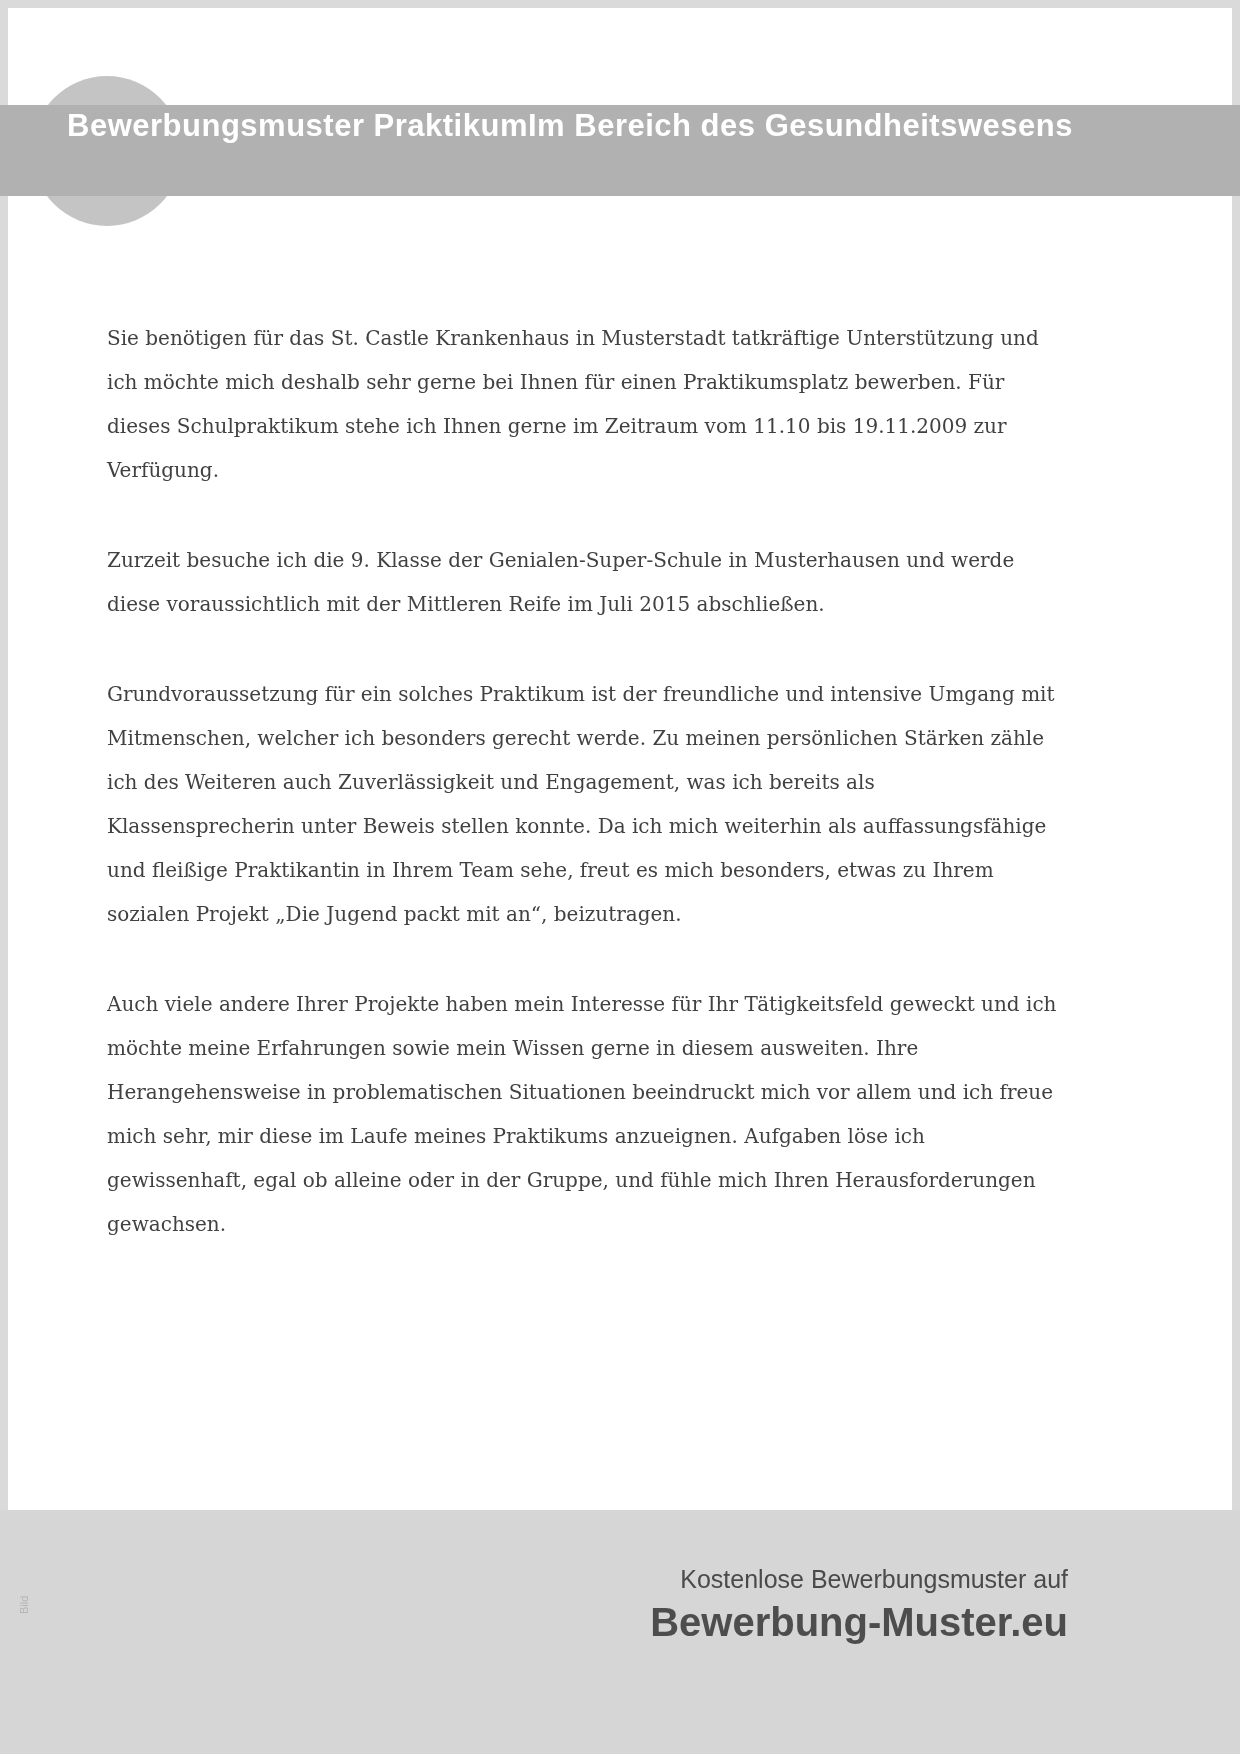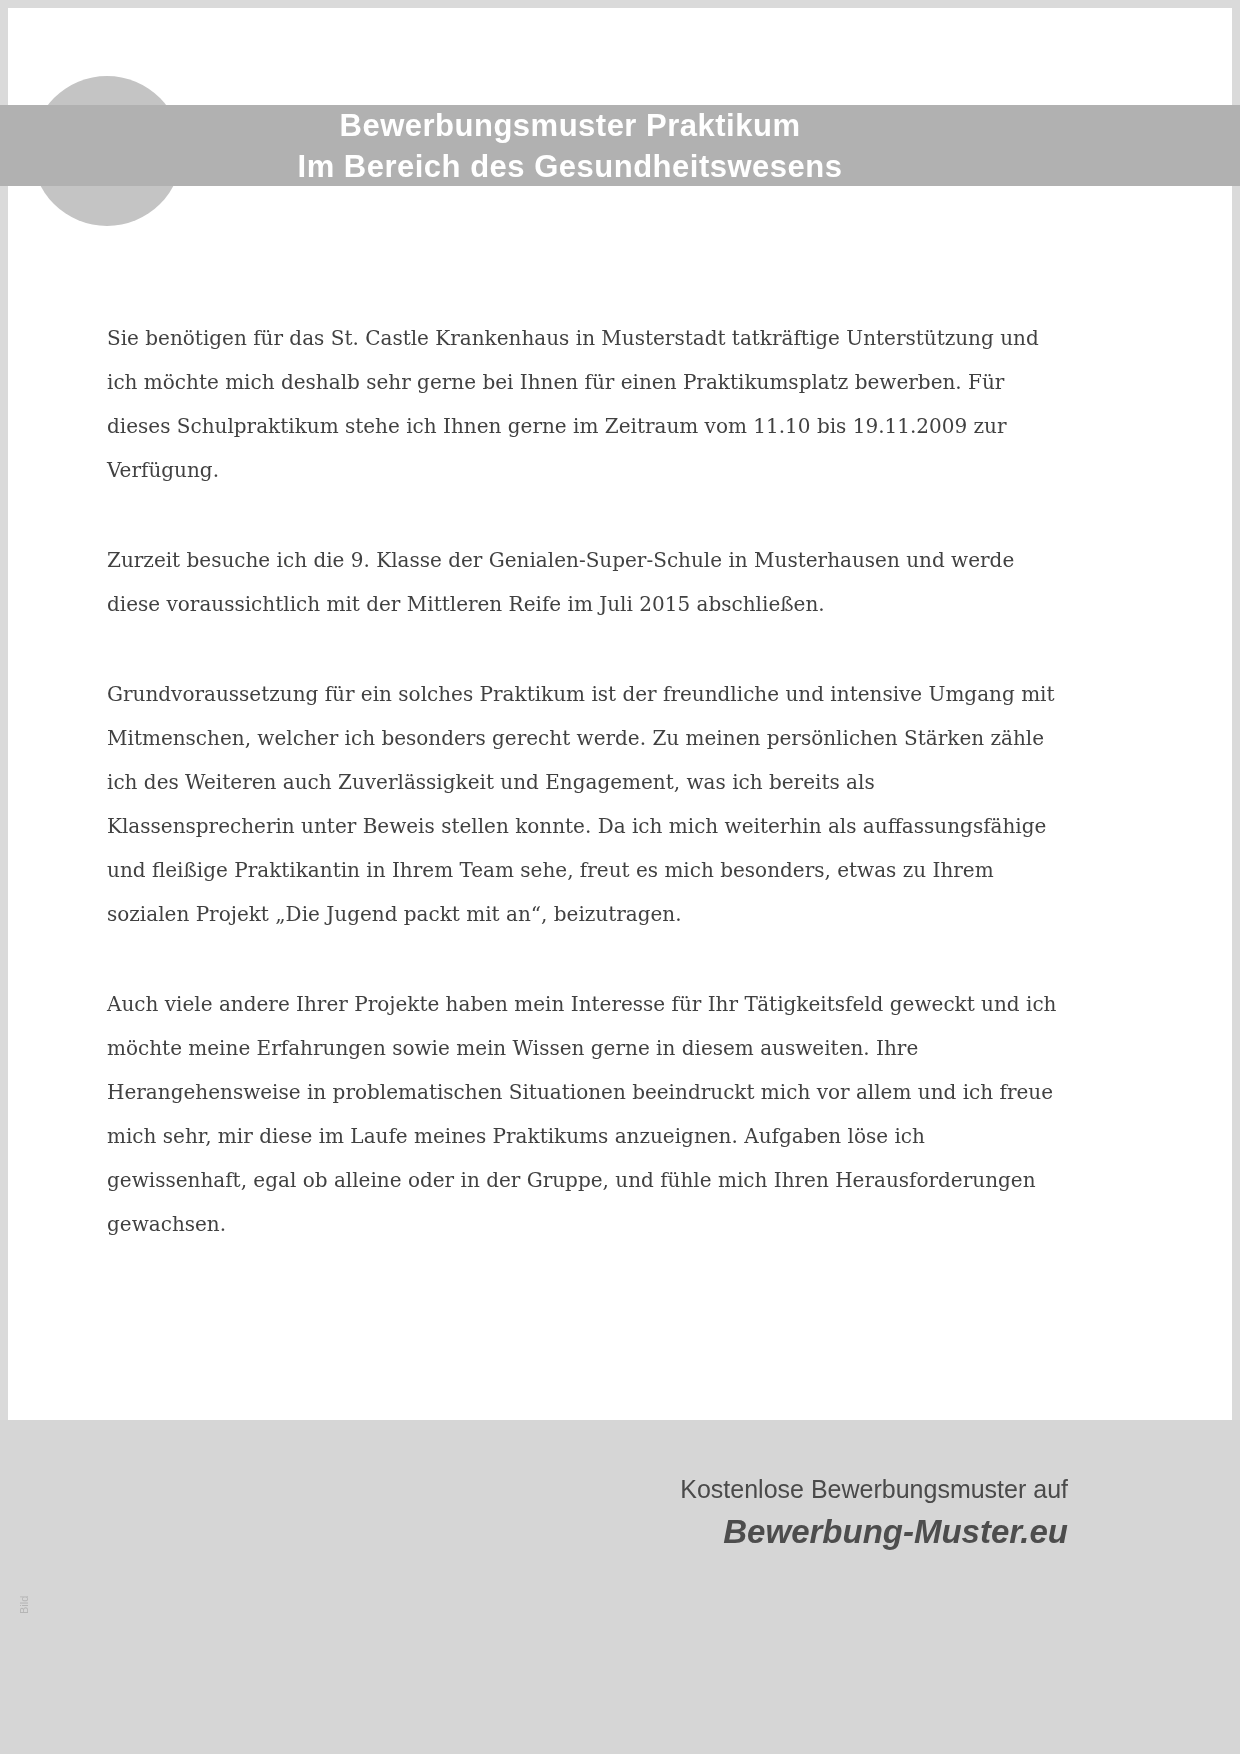--- a/index.html
+++ b/index.html
@@ -31,25 +31,25 @@
     position: absolute;
     top: 76px; left: 32px;
     width: 150px; height: 150px;
     border-radius: 50%;
     background: var(--circle);
     z-index: 1;
   }
   .header-band {
     position: absolute;
     top: 105px; left: 0; right: 0;
-    height: 81px;
+    height: 91px;
     background: var(--band);
     z-index: 2;
     display: flex;
-    flex-direction: column;
+    flex-direction: row;
     justify-content: center;
     text-align: center;
     padding-right: 100px;
   }
   .header-band .title-line {
     font-family: "Liberation Sans", "DejaVu Sans", sans-serif;
     font-weight: 700;
     font-size: 31px;
     line-height: 41px;
     color: var(--title-text);
@@ -62,38 +62,37 @@
     width: 960px;
     z-index: 1;
     color: var(--body-text);
     font-size: 20px;
     line-height: 44px;
   }
   .letter p { margin-bottom: 46px; }
   .footer {
     position: absolute;
     left: 0; right: 0; bottom: 0;
-    height: 334px;
+    height: 244px;
     background: var(--footer-bg);
     z-index: 2;
     text-align: right;
     padding: 52px 172px 0 0;
     font-family: "Liberation Sans", "DejaVu Sans", sans-serif;
   }
   .footer .tagline {
     font-size: 25px;
     line-height: 34px;
     color: var(--footer-text);
   }
   .footer .brand {
-    font-size: 33px;
+    font-size: 40px;
     line-height: 52px;
     font-weight: 700;
     color: var(--brand-text);
-    font-style: italic;
   }
   .side-watermark {
     position: absolute;
     left: 30px;
     bottom: 140px;
     z-index: 3;
     font-family: "Liberation Sans", "DejaVu Sans", sans-serif;
     font-size: 11px;
     color: #b5b5b5;
     transform: rotate(-90deg);

